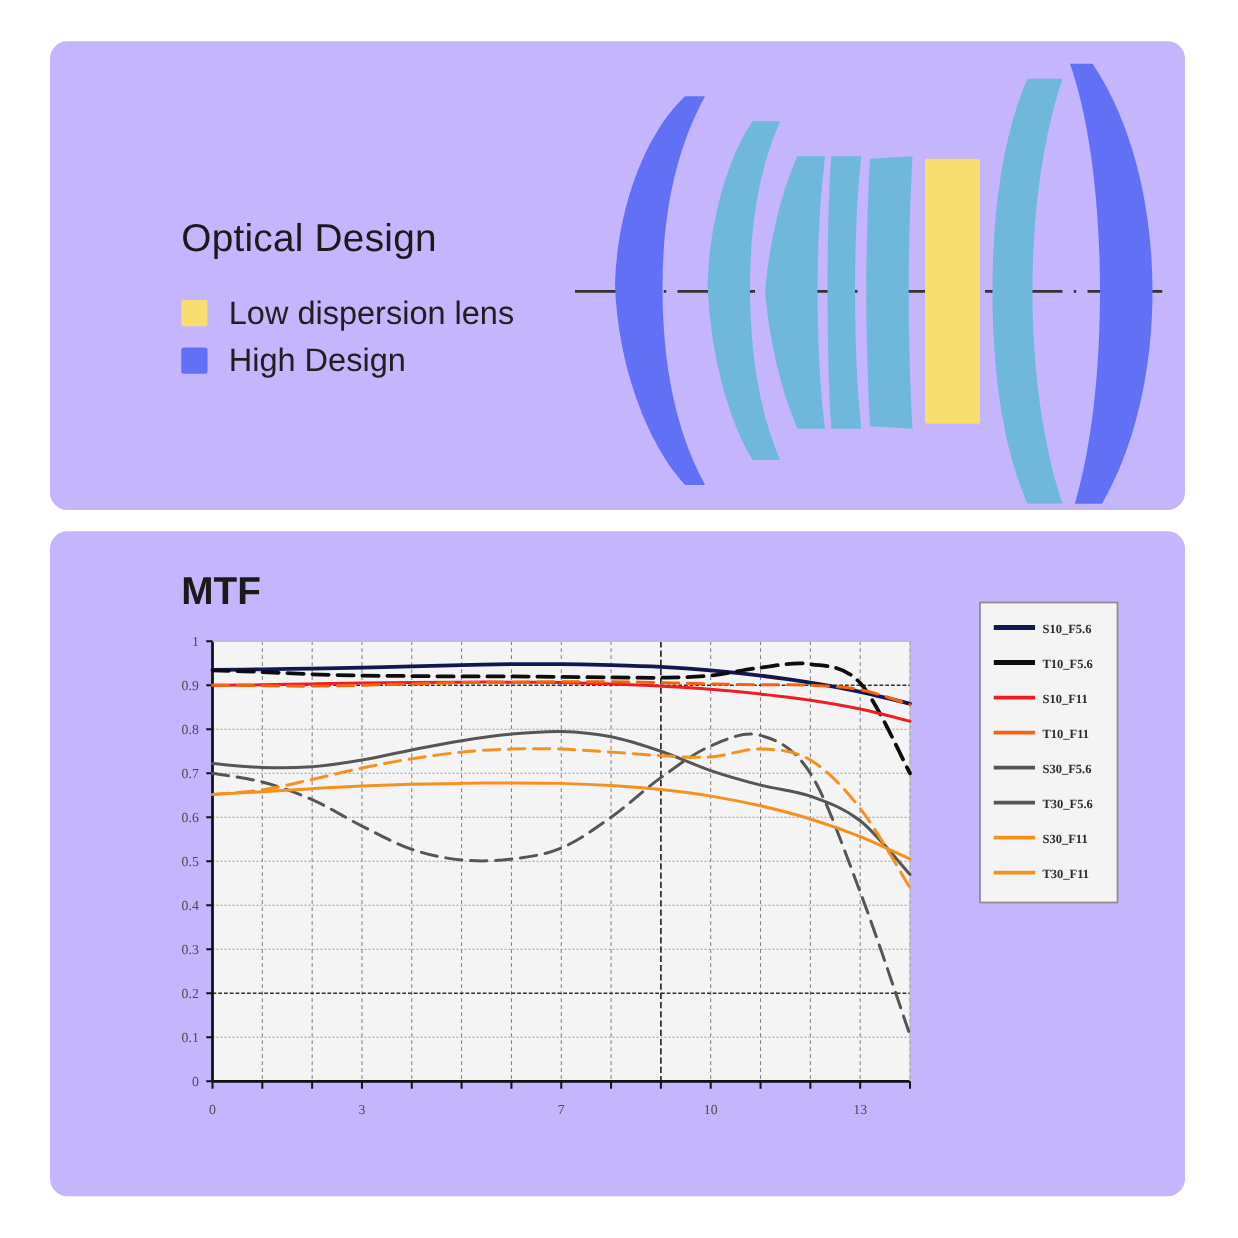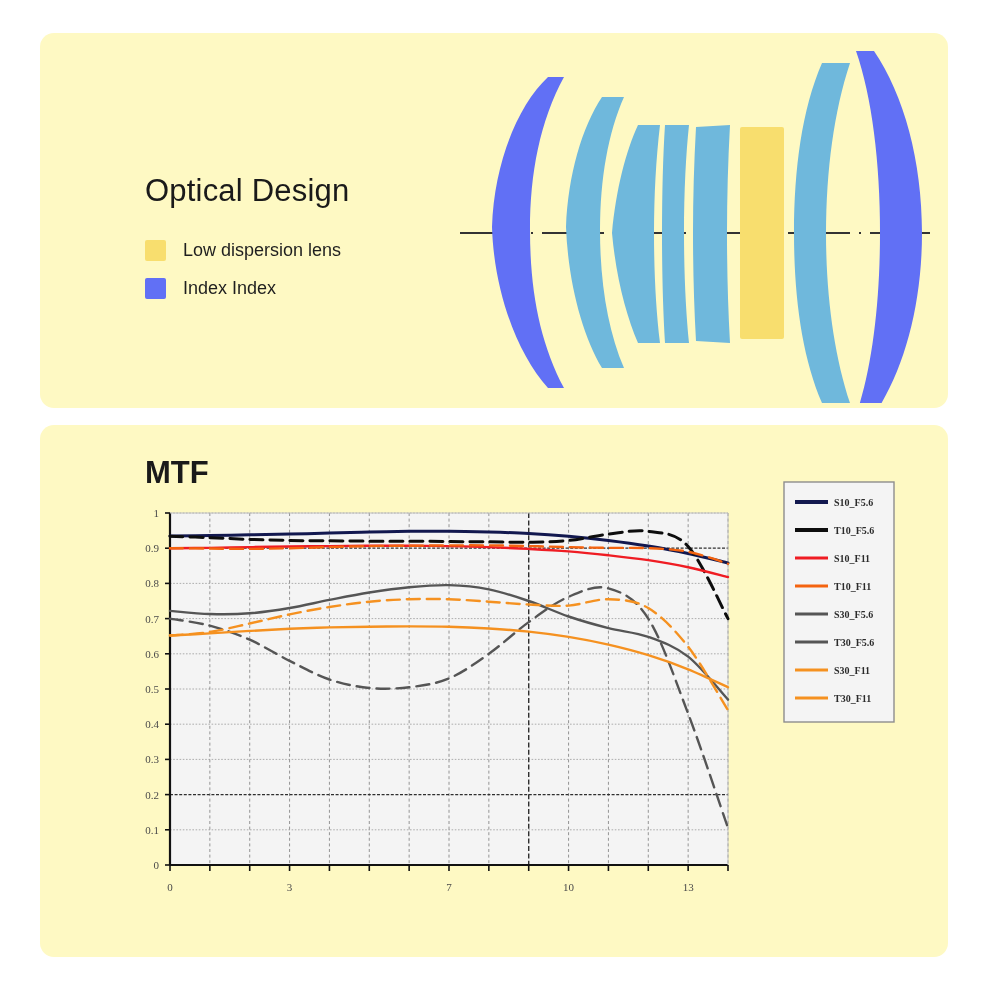--- a/index.html
+++ b/index.html
@@ -11,21 +11,21 @@
     width: 990px;
     height: 990px;
     font-family: "Liberation Sans", sans-serif;
     position: relative;
     overflow: hidden;
   }
 
   
   .panel {
     position: absolute;
-    background: #fef9c3;
+    background: #c4b5fd;
     border-radius: 14px;
   }
   #optical-panel {
     left: 40px;
     top: 33px;
     width: 908px;
     height: 375px;
   }
   #mtf-panel {
     left: 40px;
@@ -56,21 +56,21 @@
     height: 38px;
   }
   .legend-swatch {
     width: 21px;
     height: 21px;
     border-radius: 2px;
     flex: 0 0 auto;
   }
   .legend-text {
     margin-left: 17px;
-    font-size: 18px;
+    font-size: 26px;
     color: #1f1f1f;
     font-weight: 400;
   }
 
   .lens-wrap {
     position: absolute;
     left: 420px;
     top: 10px;
     width: 470px;
     height: 360px;
@@ -114,21 +114,21 @@
 
   <div class="optical-title">Optical Design</div>
 
   <div class="optical-legend">
     <div class="legend-row">
       <span class="legend-swatch" id="sw0" style="background: rgb(248, 222, 110);"></span>
       <span class="legend-text">Low dispersion lens</span>
     </div>
     <div class="legend-row">
       <span class="legend-swatch" id="sw1" style="background: rgb(97, 112, 245);"></span>
-      <span class="legend-text">Index Index</span>
+      <span class="legend-text">High Design</span>
     </div>
   </div>
 
   <div class="lens-wrap">
     <svg width="470" height="360" viewBox="0 0 470 360" xmlns="http://www.w3.org/2000/svg">
 
       <line x1="0" y1="190" x2="470" y2="190" stroke="#333333" stroke-width="2.2" stroke-dasharray="62 9 2 9"></line>
 
       <path d="M 32 184 C 34 120 58 62 88 34 L 104 34 C 80 78 70 130 70 187
                C 70 248 80 300 104 345 L 88 345 C 58 312 34 250 32 184 Z" fill="#6170f5"></path>

